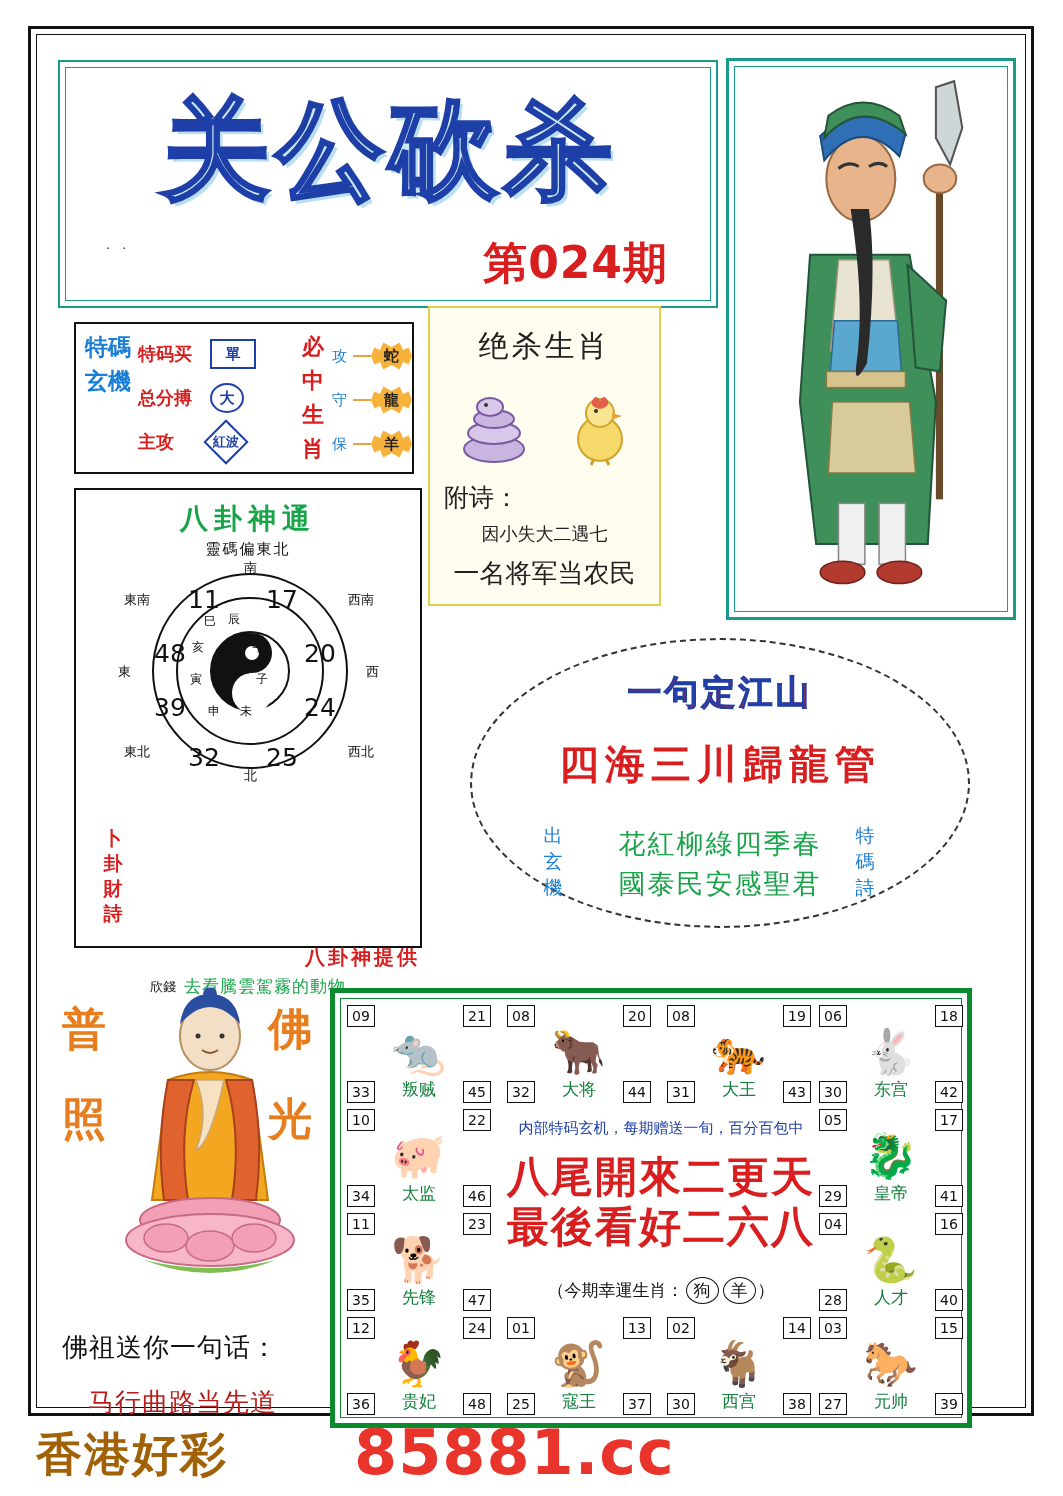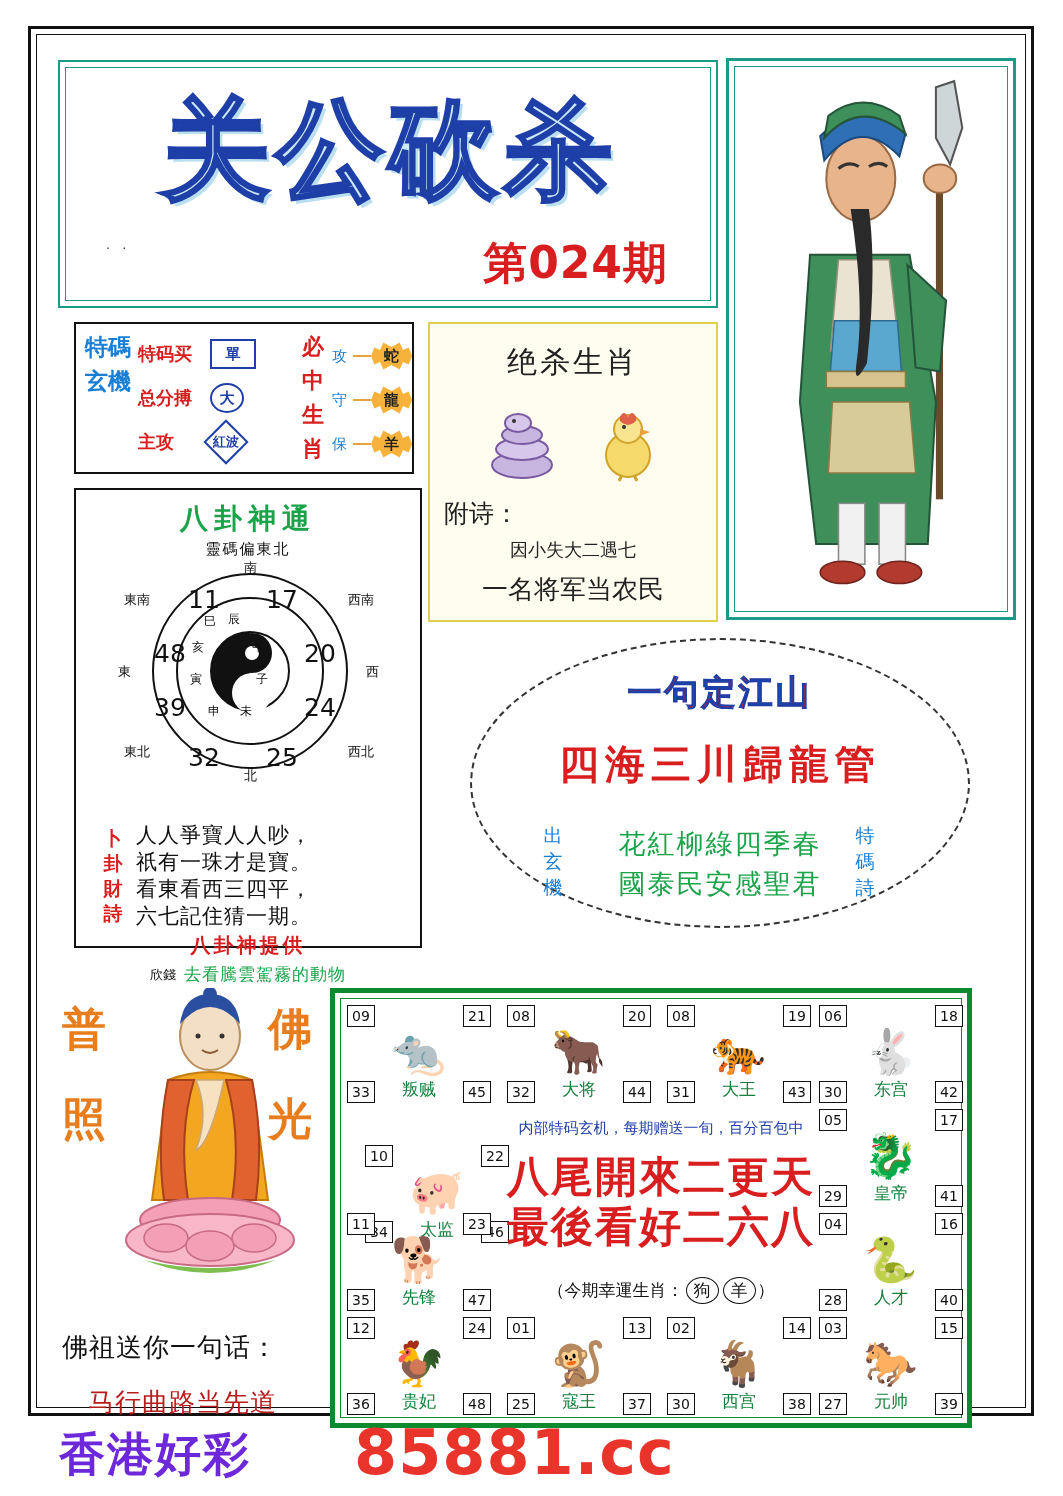--- a/index.html
+++ b/index.html
@@ -89,21 +89,21 @@
   .tm-far-row .line { width:18px; height:2px; background:#e8a33d;}
   .burst {
     width:42px; height:30px; background:#f7b23b; color:#222;
     display:flex; align-items:center; justify-content:center;
     font-size:15px; font-weight:bold;
     clip-path:polygon(0% 50%,8% 22%,22% 30%,30% 5%,50% 20%,70% 5%,78% 30%,92% 22%,100% 50%,92% 78%,78% 70%,70% 95%,50% 80%,30% 95%,22% 70%,8% 78%);
   }
 
   
   .panel-jssx {
-    position:absolute; left:428px; top:322px; width:290px; height:300px;
+    position:absolute; left:428px; top:306px; width:233px; height:300px;
     border:2px solid #e0d050; background:#fffdf0;
   }
   .jssx-title { text-align:center; font-size:30px; color:#222; margin-top:18px; letter-spacing:3px;}
   .jssx-icons { display:flex; justify-content:center; gap:34px; margin-top:14px; height:86px; align-items:flex-end;}
   .jssx-poem-lbl { margin-top:14px; margin-left:14px; font-size:25px; color:#222;}
   .jssx-l1 { text-align:center; font-size:18px; color:#222; margin-top:8px;}
   .jssx-l2 { text-align:center; font-size:26px; color:#222; margin-top:10px;}
 
   
   .panel-bg {
@@ -136,21 +136,21 @@
   .bgnum { position:absolute; font-size:25px; color:#111;}
   .bgdir { position:absolute; font-size:13px; color:#111;}
   .bgbranch { position:absolute; font-size:12px; color:#111;}
   .poem-wrap { position:relative; margin-top:4px; height:110px;}
   .poem-label {
     position:absolute; left:22px; top:6px; width:30px;
     font-size:19px; font-weight:bold; color:#d81e1e; line-height:25px; text-align:center;
   }
   .poem-lines { position:absolute; left:60px; top:2px; }
   .poem-lines div { font-size:21px; color:#111; line-height:27px; letter-spacing:1px;}
-  .bg-provide { text-align:center; font-size:20px; color:#d81e1e; font-weight:bold; margin-top:2px; letter-spacing:3px;}
+  .bg-provide { text-align:right; font-size:20px; color:#d81e1e; font-weight:bold; margin-top:14px; letter-spacing:3px;}
   .bg-foot { display:flex; justify-content:center; align-items:center; gap:8px; margin-top:4px;}
   .bg-foot .k { font-size:13px; color:#111;}
   .bg-foot .v { font-size:17px; color:#1aa44a; letter-spacing:1px;}
 
   
   .ellipse {
     position:absolute; left:470px; top:638px; width:500px; height:290px;
     border:2px dashed #333; border-radius:50%;
   }
   .el-t1 {
@@ -198,21 +198,21 @@
   .cell .name { position:absolute; left:0; right:0; bottom:6px; text-align:center; font-size:17px; color:#15803d;}
   .cell .animal { position:absolute; left:0; right:0; top:20px; height:58px; display:flex; align-items:center; justify-content:center; font-size:44px; color:#111;}
   .center-note { position:absolute; left:150px; top:120px; width:340px; text-align:center; font-size:15px; color:#1f3fa8;}
   .center-l1 { position:absolute; left:140px; top:150px; width:360px; text-align:center; font-size:42px; font-weight:bold; color:#d81e1e; letter-spacing:2px;}
   .center-l2 { position:absolute; left:140px; top:200px; width:360px; text-align:center; font-size:42px; font-weight:bold; color:#d81e1e; letter-spacing:2px;}
   .center-lucky { position:absolute; left:150px; top:278px; width:340px; text-align:center; font-size:17px; color:#111;}
   .center-lucky .oval { display:inline-block; border:1px solid #111; border-radius:50%; padding:1px 7px; margin:0 2px;}
 
   
   .footer { position:absolute; left:24px; top:1420px; width:1020px; height:66px;}
-  .f-hk { position:absolute; left:12px; top:4px; font-size:46px; font-weight:bold; color:#6d28d9; letter-spacing:2px;margin-left:23px;}
+  .f-hk { position:absolute; left:12px; top:4px; font-size:46px; font-weight:bold; color:#a16207; letter-spacing:2px;}
   .f-url { position:absolute; left:330px; top:-4px; font-size:62px; font-weight:bold; color:#e8342a; letter-spacing:1px;}
 </style>
 </head>
 <body>
 
 <div class="page">
 
   <div class="outer-frame"></div>
   <div class="inner-frame"></div>
 
@@ -358,26 +358,20 @@
       <div class="bgbranch" style="left:176px; top:78px;">午</div>
       <div class="bgbranch" style="left:116px; top:78px;">亥</div>
       <div class="bgbranch" style="left:180px; top:110px;">子</div>
       <div class="bgbranch" style="left:114px; top:110px;">寅</div>
       <div class="bgbranch" style="left:132px; top:142px;">申</div>
       <div class="bgbranch" style="left:164px; top:142px;">未</div>
     </div>
 
     <div class="poem-wrap">
       <div class="poem-label">卜卦財詩</div>
-      <div class="poem-lines">
-        <div>人人爭寶人人吵，</div>
-        <div>祇有一珠才是寶。</div>
-        <div>看東看西三四平，</div>
-        <div>六七記住猜一期。</div>
-      </div>
     </div>
 
     <div class="bg-provide">八卦神提供</div>
     <div class="bg-foot">
       <span class="k">欣錢</span>
       <span class="v">去看騰雲駕霧的動物</span>
     </div>
   </div>
 
   <div class="ellipse"></div>
@@ -450,21 +444,21 @@
       </div>
       <div class="cell" style="left:474px; top:4px;">
         <span class="tl">06</span>
         <span class="tr">18</span>
         <span class="animal">🐇</span>
         <span class="bl">30</span>
         <span class="br">42</span>
         <span class="name">东宫</span>
       </div>
 
-      <div class="cell" style="left:20px;  top:108px;margin-top:36px;">
+      <div class="cell" style="left:2px;  top:108px;">
         <span class="tl">10</span>
         <span class="tr">22</span>
         <span class="animal">🐖</span>
         <span class="bl">34</span>
         <span class="br">46</span>
         <span class="name">太监</span>
       </div>
       <div class="cell" style="left:474px; top:108px;">
         <span class="tl">05</span>
         <span class="tr">17</span>

